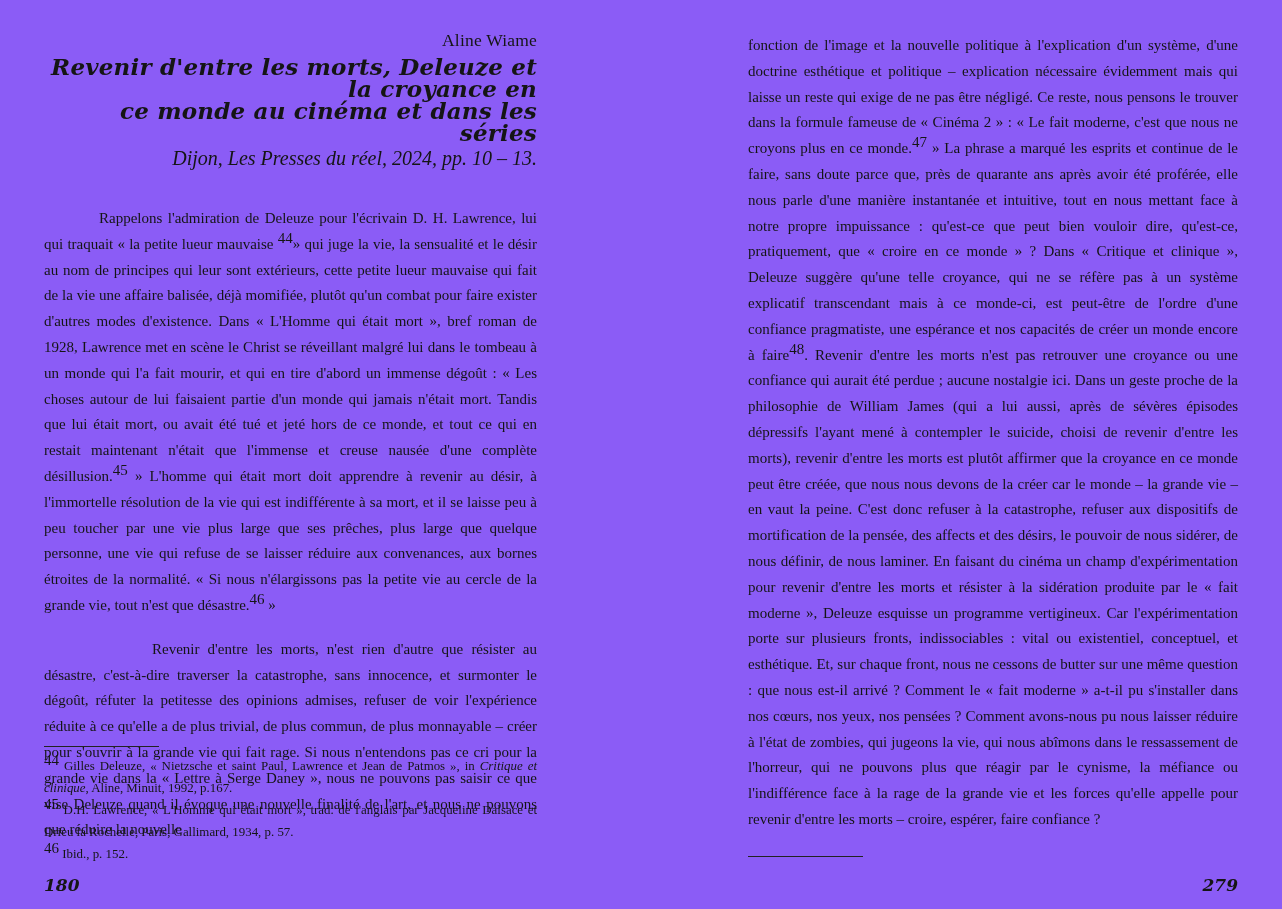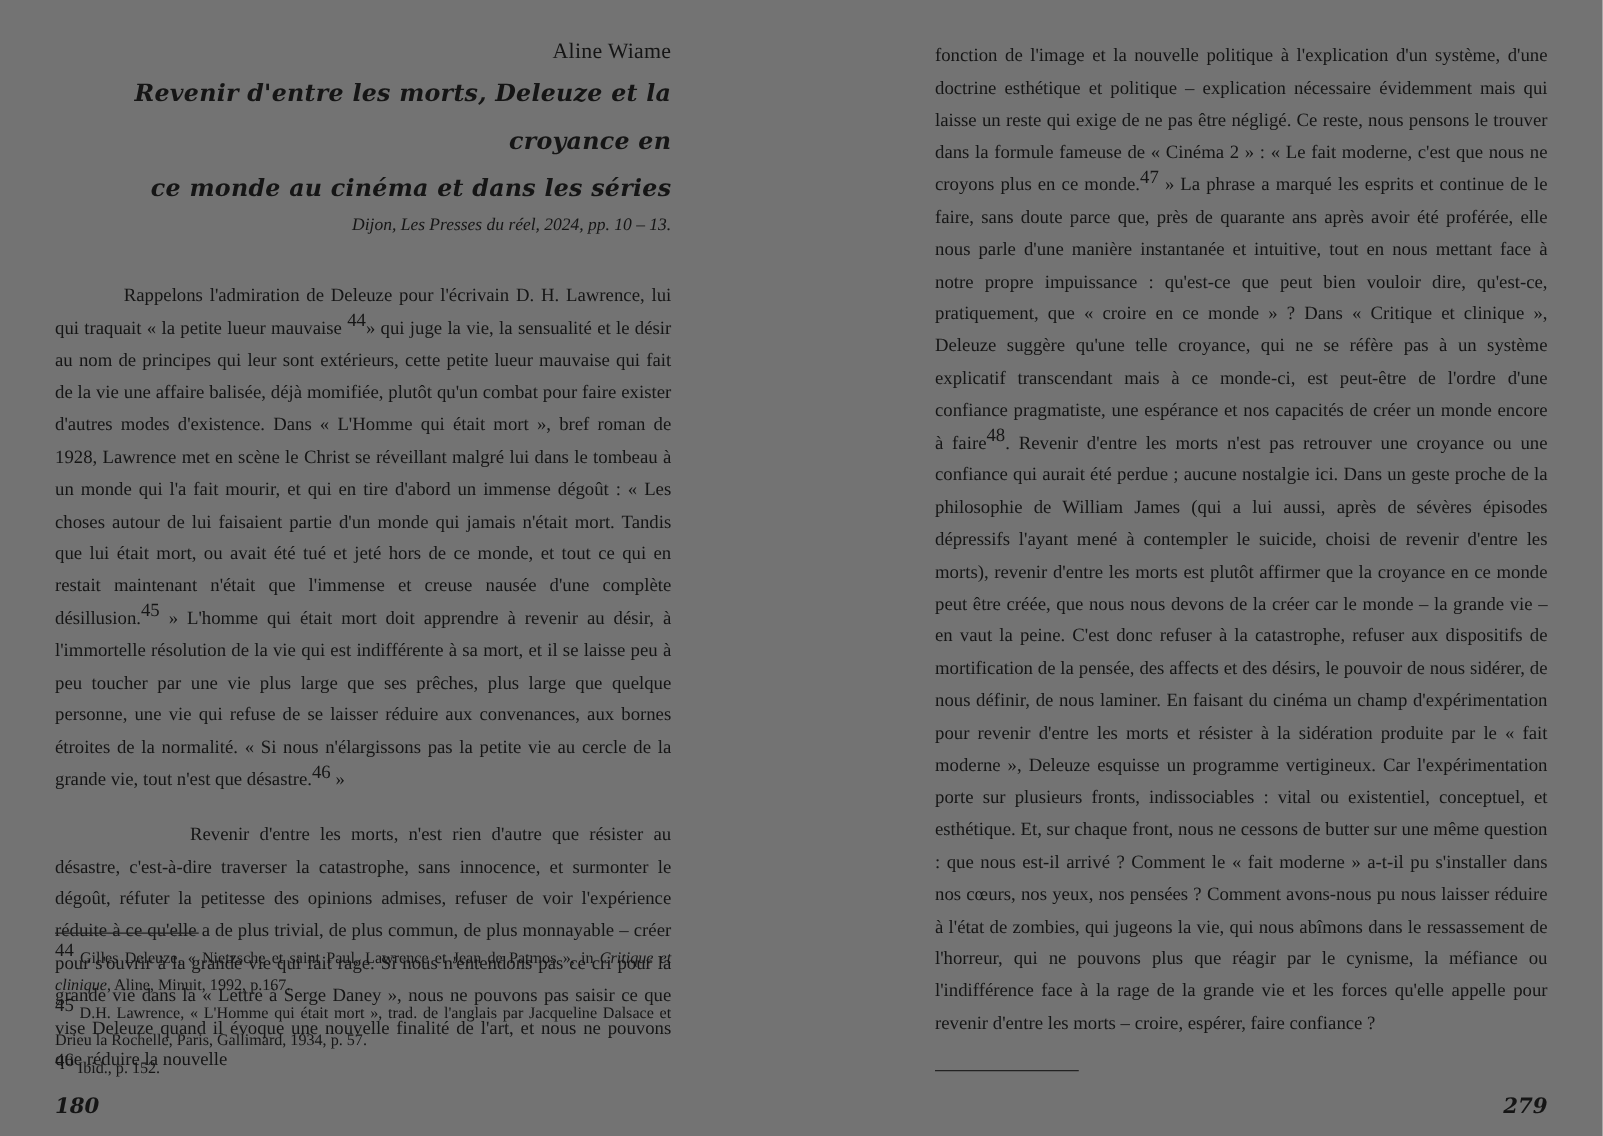--- a/index.html
+++ b/index.html
@@ -3,35 +3,35 @@
 <meta charset="utf-8">
 <style>
   * { margin: 0; padding: 0; box-sizing: border-box; }
   html, body { background: #ffffff; }
   body {
     width: 1282px; height: 909px;
     font-family: "Liberation Serif", serif;
     color: #151515;
     overflow: hidden;
   }
-  .spread { display: flex; width: 1282px; height: 909px; background: #737373; align-items: flex-end; }
+  .spread { display: flex; width: 1282px; height: 909px; background: #8b5cf6; align-items: flex-end; }
   .page { position: relative; width: 641px; height: 909px; }
 
   .page-left  .content { position: absolute; left: 44px;  top: 0; width: 493px; }
   .page-right .content { position: absolute; left: 107px; top: 0; width: 490px; }
 
   .header { margin-top: 30px; text-align: right; }
   .author { font-size: 17.5px; letter-spacing: 0.2px; }
   .title {
     font-family: "DejaVu Serif", serif;
     font-weight: bold; font-style: italic;
-    font-size: 19px; line-height: 38px; margin-top: 5px;
+    font-size: 23px; line-height: 22px; margin-top: 5px;
     letter-spacing: 0.2px;
   }
-  .subtitle { font-size: 14px; font-style: italic; margin-top: 3px; }
+  .subtitle { font-size: 20px; font-style: italic; margin-top: 3px; }
 
   .body-text {
     font-size: 15px; line-height: 25.8px;
     text-align: justify;
   }
   .page-left  .body-text { margin-top: 36px; }
   .page-right .body-text { margin-top: 33px; }
   .body-text p + p { margin-top: 18px; }
   p.indent-sm { text-indent: 55px; }
   p.indent-lg { text-indent: 108px; }

